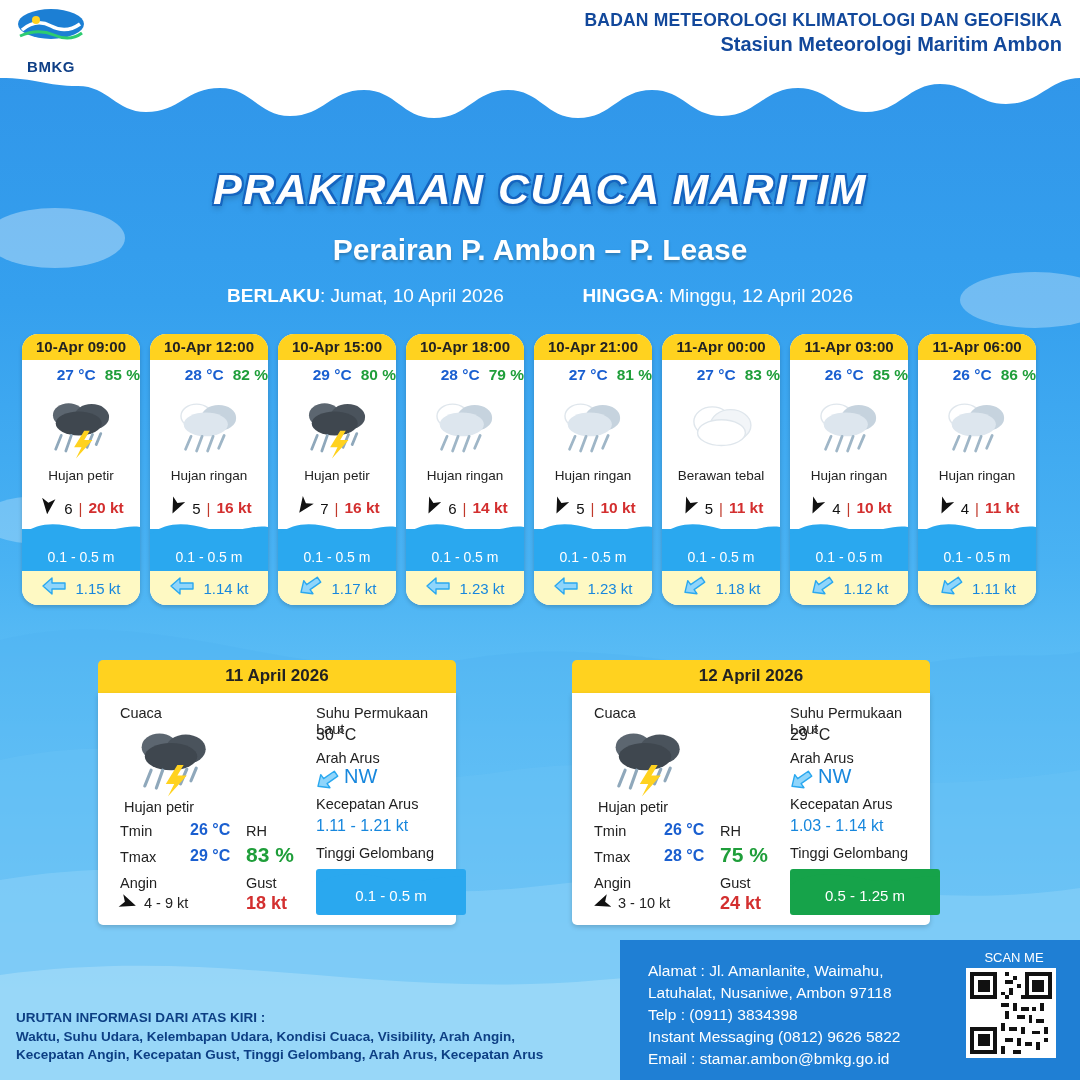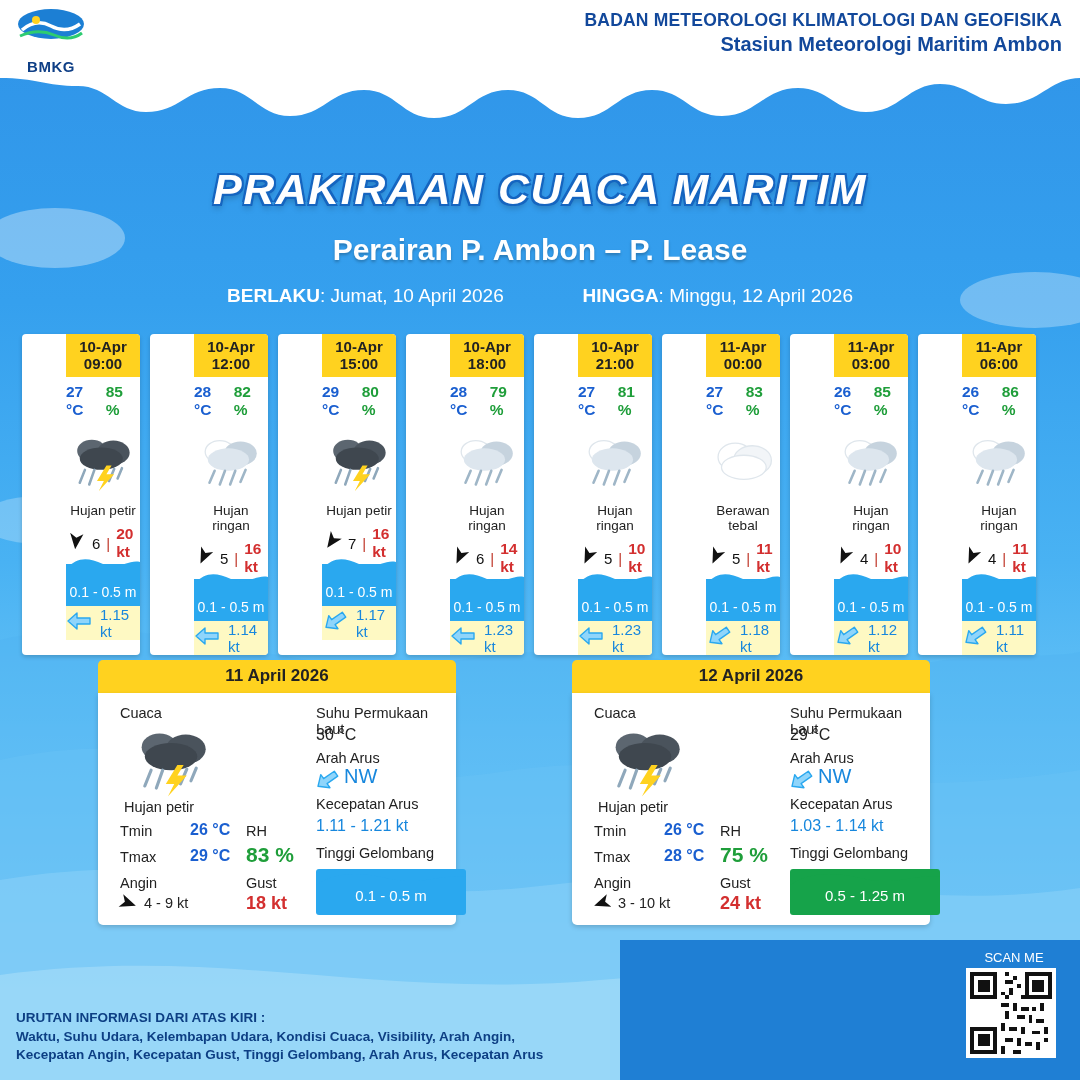--- a/index.html
+++ b/index.html
@@ -41,29 +41,29 @@
     font-size:30px; font-weight:bold; color:#ffffff;
     text-shadow:0 2px 3px rgba(0,0,0,.25);
   }
   .validity { position:absolute; top:285px; left:0; right:0; z-index:6; text-align:center; color:#ffffff; }
   .validity span { font-size:19px; }
   .validity .k { font-weight:bold; }
   .validity .gap { display:inline-block; width:70px; }
   
   .cards { position:absolute; top:334px; left:22px; width:1036px; z-index:6; display:flex; gap:0px; }
   .card {
-    width:118px; margin-right:10px; background:#ffffff; border-radius:4px;
-    box-shadow:0 2px 4px rgba(0,0,0,.18); overflow:hidden; position:relative;padding-left:44px;
+    width:118px; margin-right:10px; background:#ffffff; border-radius:16px;
+    box-shadow:0 2px 4px rgba(0,0,0,.18); overflow:hidden; position:relative;
   }
   .card:last-child { margin-right:0; }
   .card-time {
     background:#ffd21f; color:#222; font-weight:bold; font-size:15px;
     text-align:center; padding:4px 0 5px;
   }
-  .card-tt { display:flex; justify-content:space-between; align-items:baseline; gap:2px; padding:6px 0 2px; }
+  .card-tt { display:flex; justify-content:flex-end; align-items:baseline; gap:9px; padding:6px 0 2px; }
   .card-tt .temp { color:#1a5fd0; font-weight:bold; font-size:15.5px; }
   .card-tt .rh { color:#1f9e3a; font-weight:bold; font-size:15.5px; }
   .icon-wrap { height:82px; display:flex; align-items:center; justify-content:center; }
   .cond { text-align:center; font-size:13.5px; color:#222; padding-bottom:4px; }
   .wind-row { display:flex; align-items:center; justify-content:center; gap:6px; height:42px; }
   .wind-row .arrow { display:inline-block; }
   .wind-row .deg { font-size:15px; color:#111; }
   .wind-row .bar { color:#c0392b; font-size:15px; }
   .wind-row .kt { color:#d32f2f; font-weight:bold; font-size:15.5px; }
   .wave-band { background:#2aa8ef; position:relative; height:42px; }
@@ -569,20 +569,27 @@
     <div class="dl" style="left:218px; top:176px; width:150px; height:46px; background:#16a34a; border-radius:3px; overflow:hidden;">
       <svg viewBox="0 0 150 16" preserveAspectRatio="none" width="150" height="16" style="display:block;">
         <path d="M0,16 C22,2 44,3 75,10 C106,17 128,4 150,8 L150,16 Z" fill="#16a34a"></path>
       </svg>
       <div style="color:#fff; font-size:15px; text-align:center; margin-top:2px;">0.5 - 1.25 m</div>
     </div>
     </div>
 </div>
 
 <div class="footer">
+  <div class="addr">
+    <div class="row">Alamat : Jl. Amanlanite, Waimahu,</div>
+    <div class="row">Latuhalat, Nusaniwe, Ambon 97118</div>
+    <div class="row">Telp     : (0911) 3834398</div>
+    <div class="row">Instant Messaging (0812) 9626 5822</div>
+    <div class="row">Email   : stamar.ambon@bmkg.go.id</div>
+  </div>
   <div class="scan">
     <div class="t">SCAN ME</div>
     <div class="qr">
       <svg width="82" height="82" viewBox="0 0 21 21" shape-rendering="crispEdges">
         <rect width="21" height="21" fill="#fff"></rect>
         <g fill="#111">
           <rect x="0" y="0" width="7" height="7"></rect>
             <rect x="1" y="1" width="5" height="5" fill="#fff"></rect>
             <rect x="2" y="2" width="3" height="3"></rect>
           <rect x="14" y="0" width="7" height="7"></rect>

